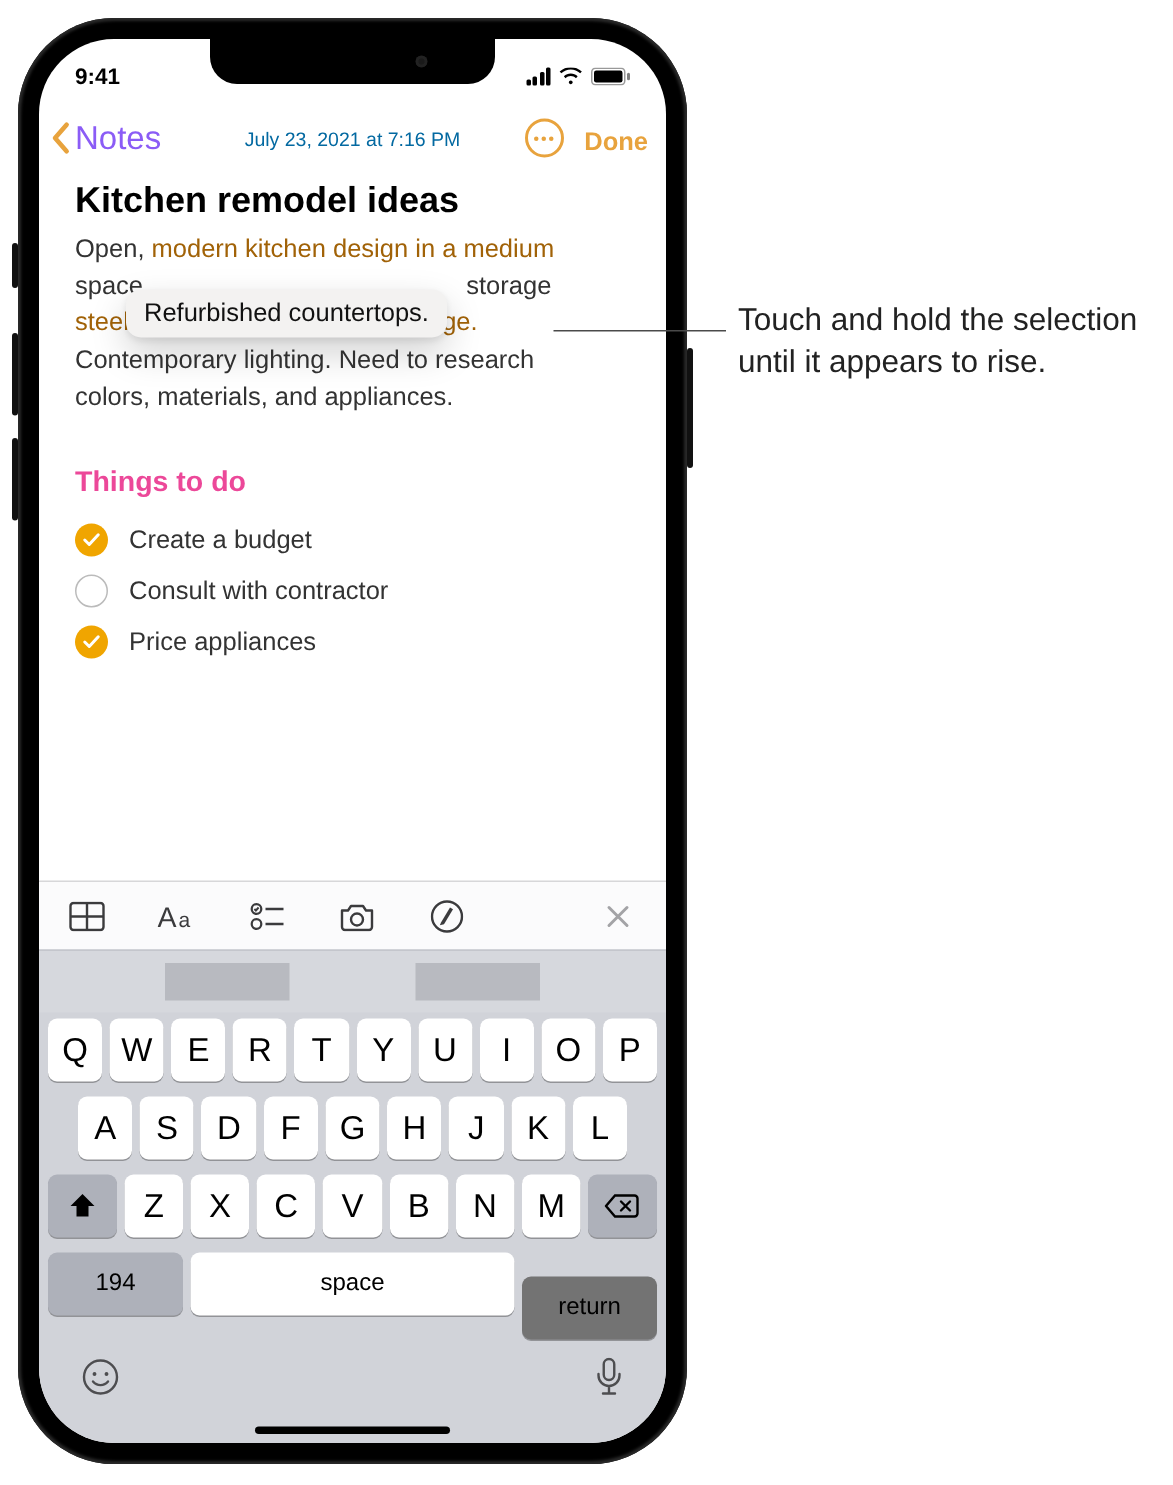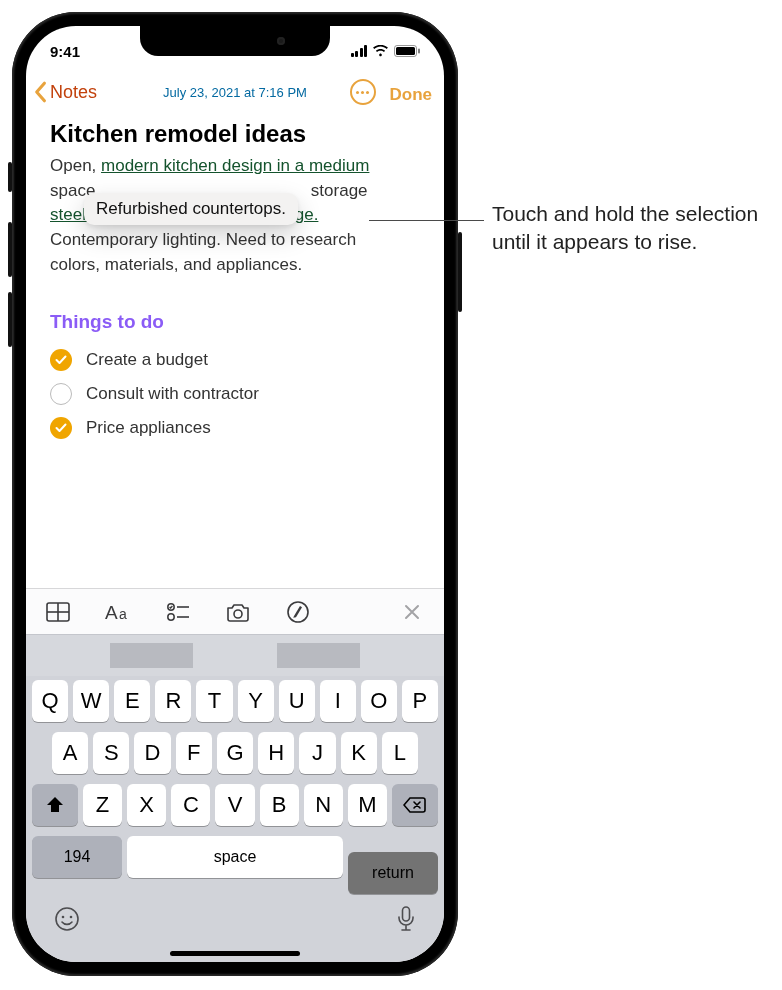--- a/index.html
+++ b/index.html
@@ -78,21 +78,21 @@
   .nav-bar {
     height: 44px;
     display: flex;
     align-items: center;
     justify-content: space-between;
     padding: 0 12px 0 6px;
     position: relative;
   }
   .nav-back {
     display: flex; align-items: center; gap: 2px;
-    color: #c2410c; font-size: 18px; justify-content: space-between;
+    color: #8b5cf6; font-size: 22px; justify-content: space-between;
   }
   .nav-date {
     position:absolute; left:0; right:0; text-align:center;
     color:#0369a1; font-size:13px; pointer-events:none;
   }
   .nav-right { display:flex; align-items:flex-end; gap:14px; color:#e8a33d; }
   .more-circle {
     width:26px; height:26px; border:2px solid #e8a33d; border-radius:50%;
     display:flex; align-items:center; justify-content:center; gap:2px;
   }
@@ -101,22 +101,22 @@
   .note-content {
     flex: 1;
     padding: 6px 24px;
     position: relative;
     overflow: hidden;
     color:#222;
   }
   .note-title { font-size: 24px; font-weight: 700; margin-bottom: 6px; color:#000;}
   .note-body { font-size: 17px; line-height: 1.45; color:#333; }
   .body-line { display:block; } 
-  .blur-under { filter: blur(0.5px); color:#14532d;text-decoration:underline;}
-  .section-h { font-size: 19px; font-weight:700; margin-top: 34px; margin-bottom:10px; color:#8b5cf6;}
+  .blur-under { filter: blur(0.5px); color:#a16207;}
+  .section-h { font-size: 19px; font-weight:700; margin-top: 34px; margin-bottom:10px; color:#ec4899;}
   .checklist { list-style:none; }
   .cl-item { display:flex; align-items:center; gap:14px; padding:6px 0; font-size:17px; color:#333;}
   .check-circle {
     width:22px; height:22px; border-radius:50%;
     display:flex; align-items:center; justify-content:center;
     flex-shrink:0;
   }
   .checked { background:#f0a500; }
   .checked svg { stroke:#fff; }
   .unchecked { border:1.5px solid #bbb; }

